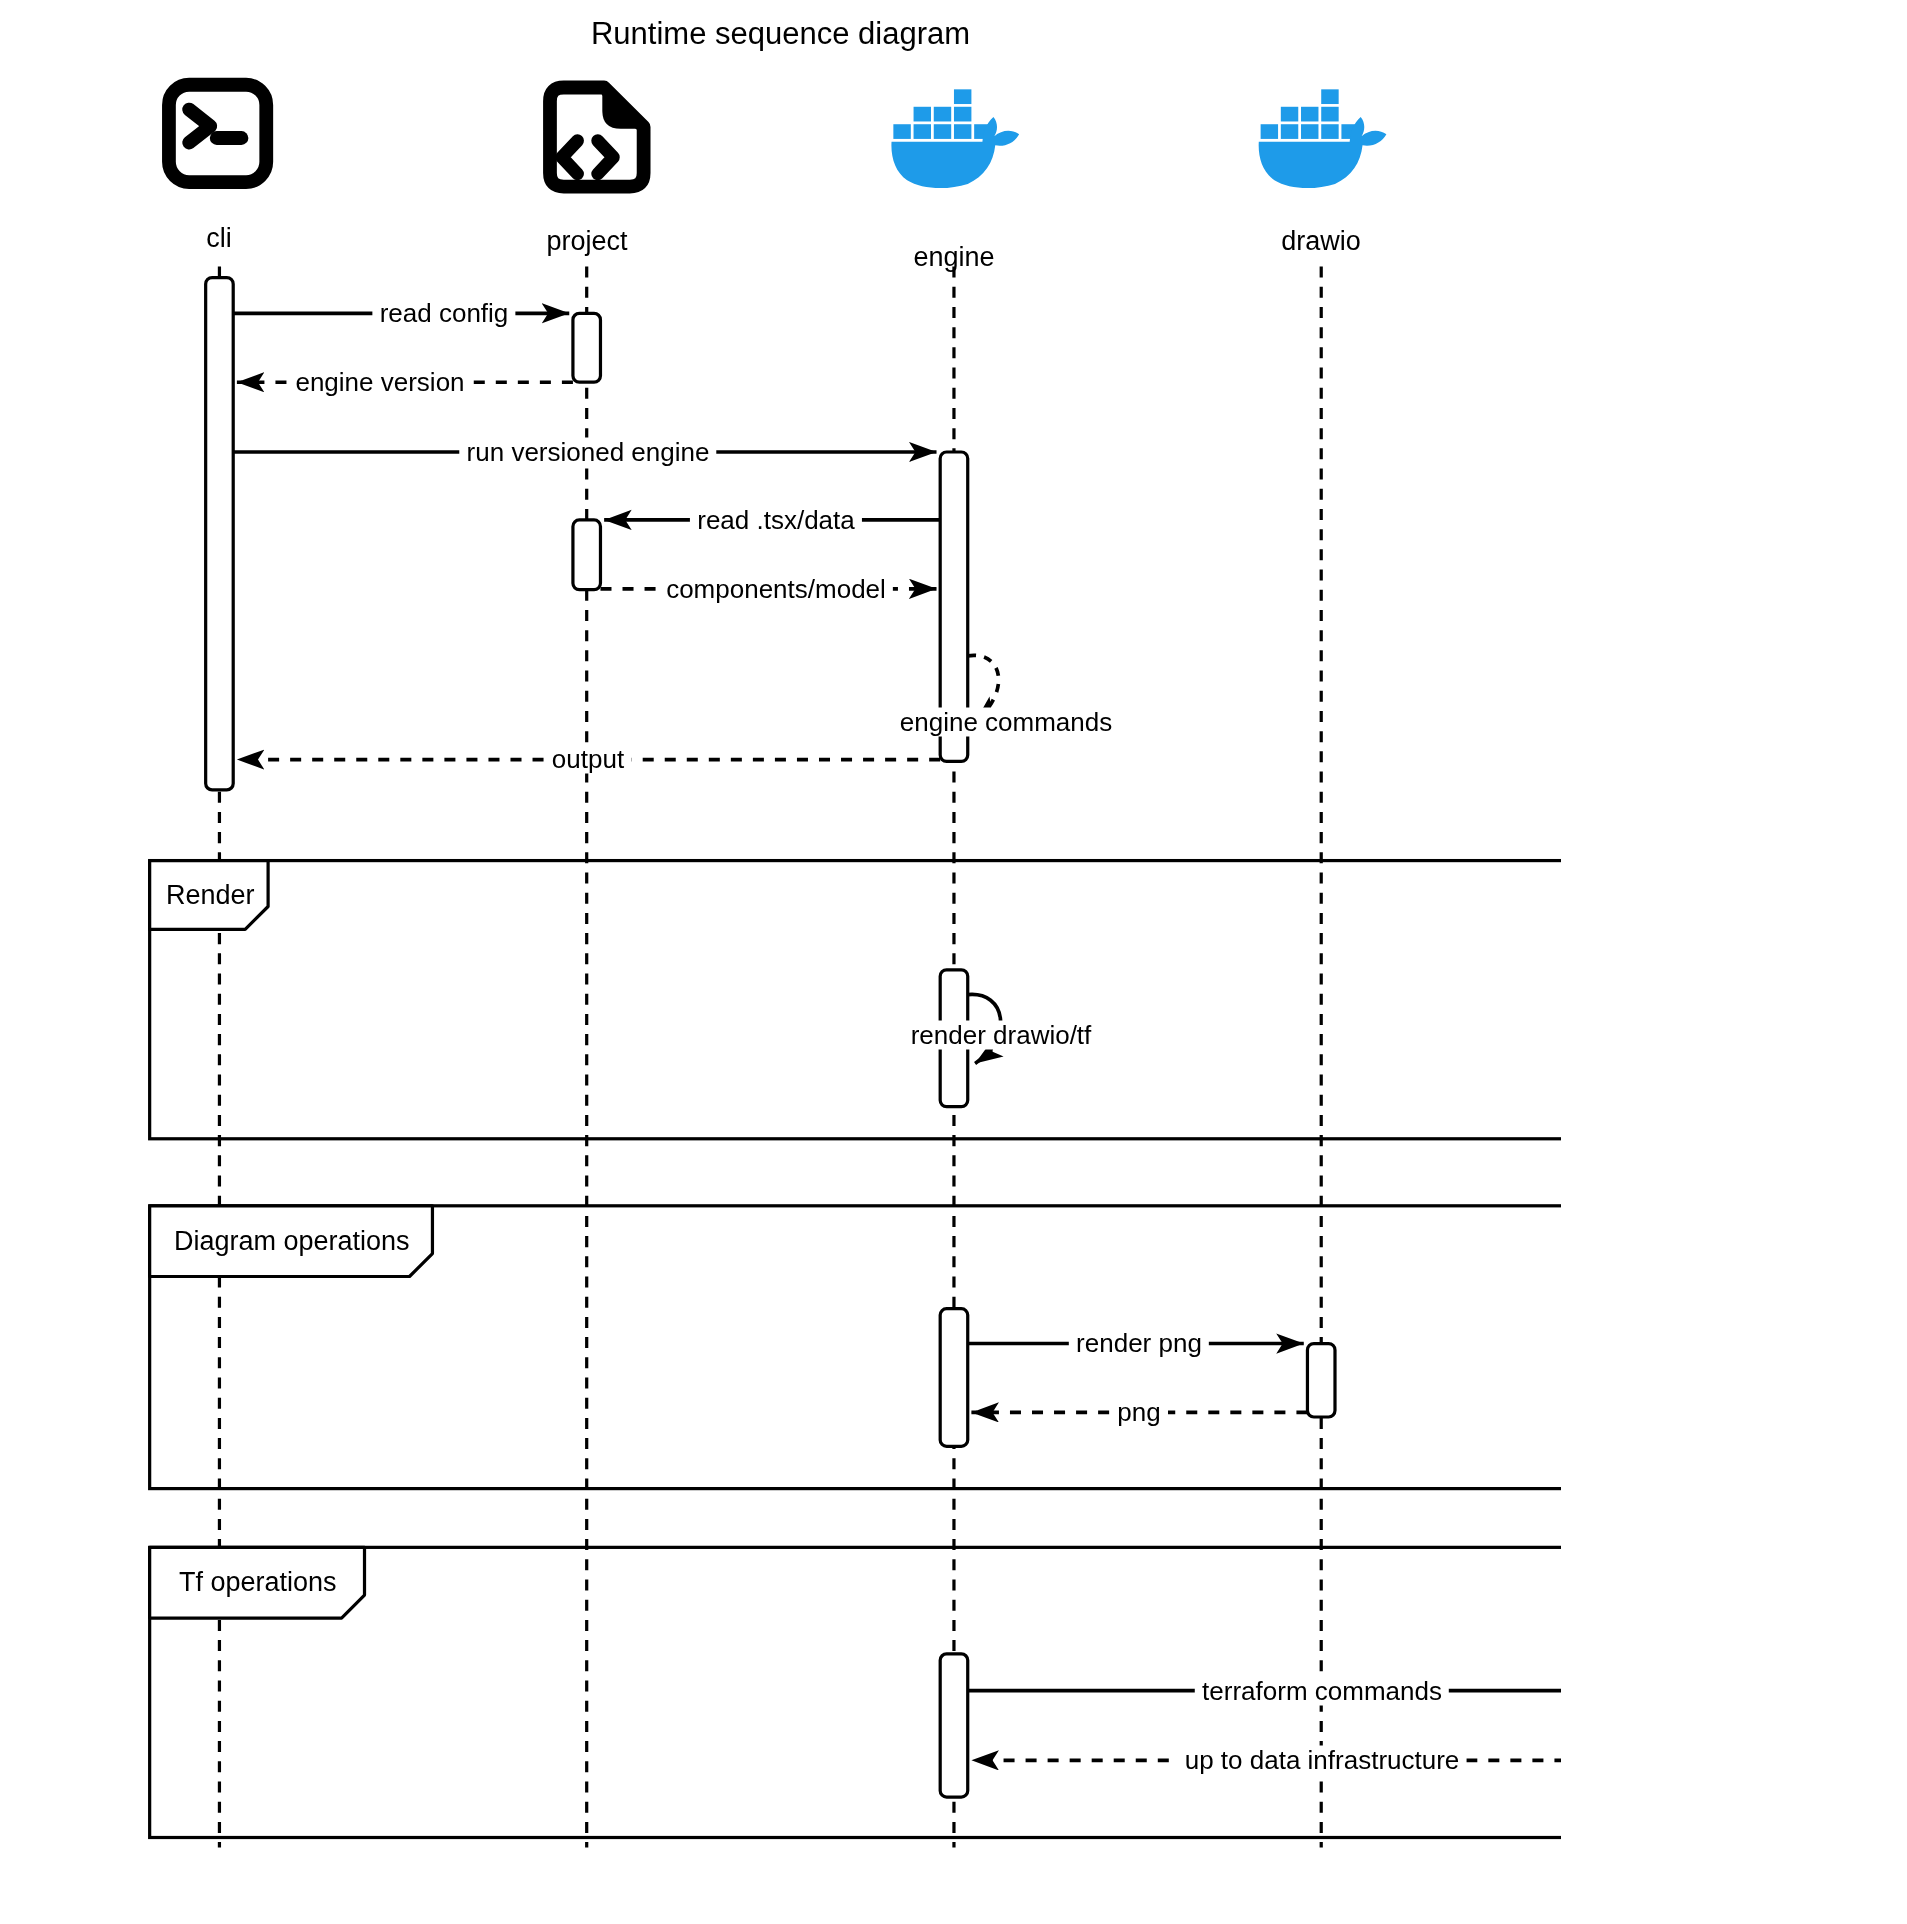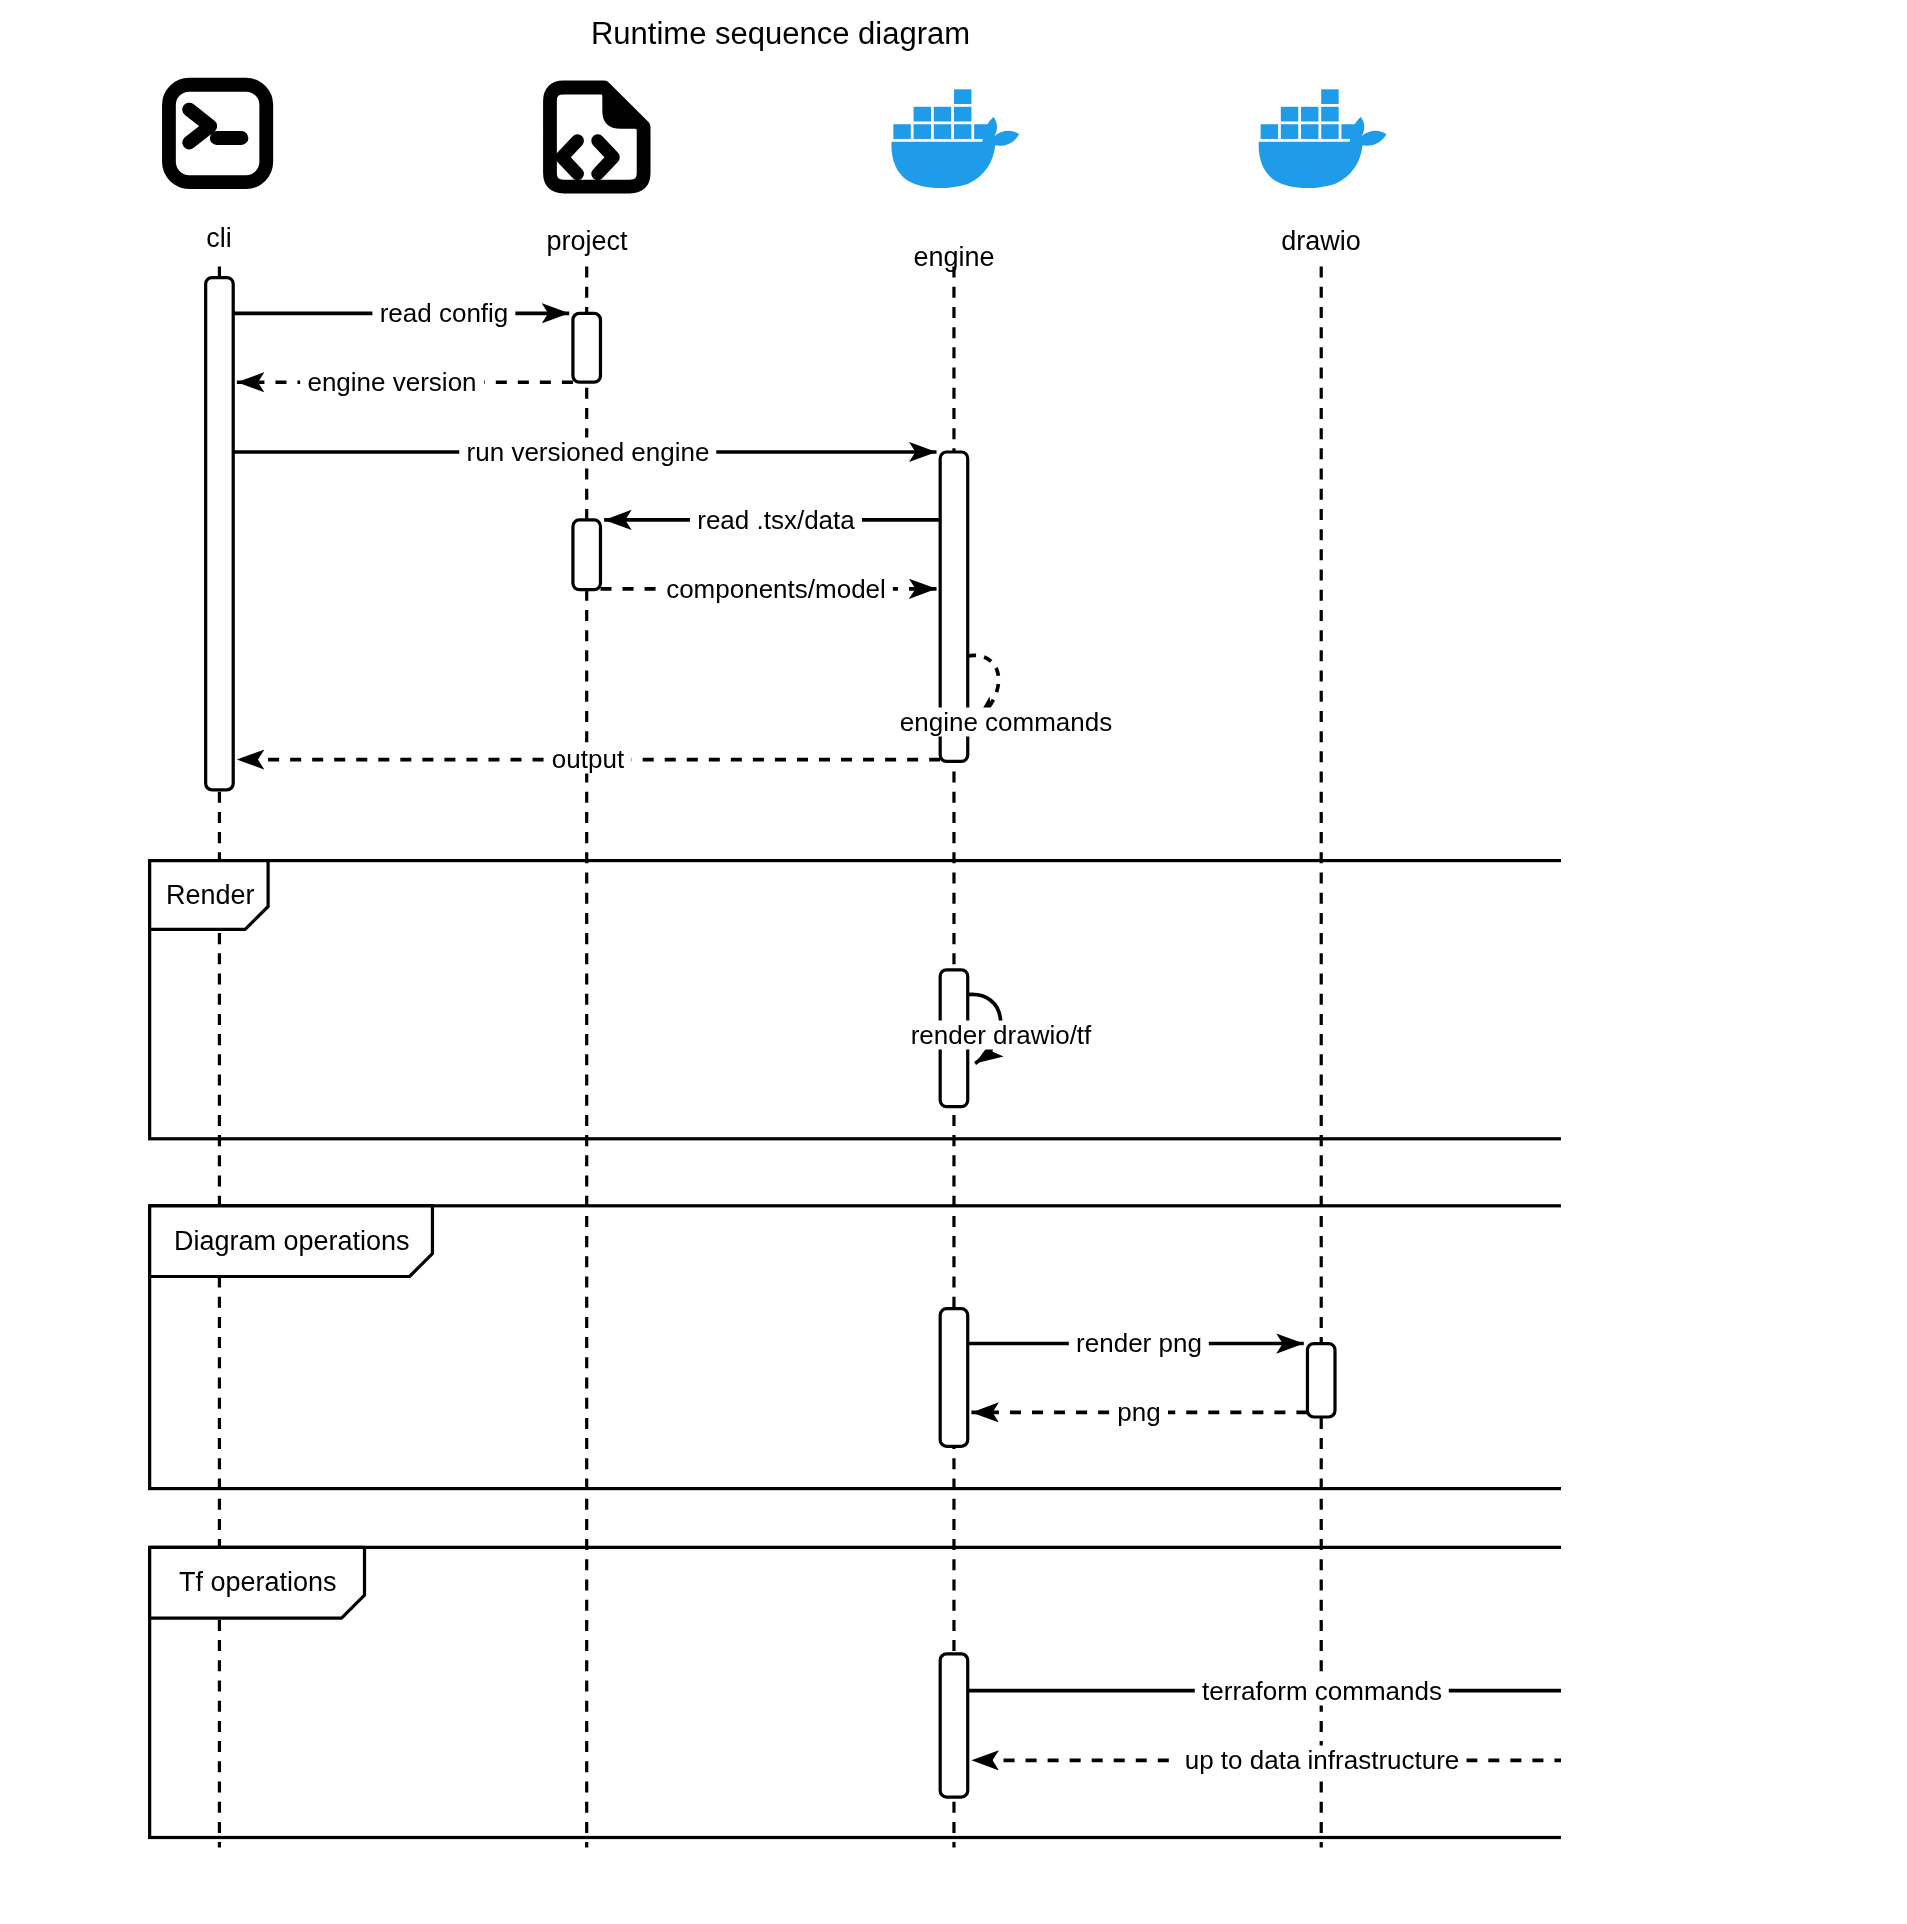--- a/index.html
+++ b/index.html
@@ -138,21 +138,21 @@
 
   <div class="page-title">Runtime sequence diagram</div>
 
   <div class="actor-label" style="left:219px;  top:238px;">cli</div>
   <div class="actor-label" style="left:587px;  top:241px;">project</div>
   <div class="actor-label" style="left:954px; top:241px;margin-top:16px;">engine</div>
   <div class="actor-label" style="left:1321px; top:241px;">drawio</div>
   <div class="actor-label" style="left:1690px; top:241px;">tf</div>
 
   <div class="msg-label" style="left:404px;  top:313px;margin-left:40px;">read config</div>
-  <div class="msg-label" style="left:392px;  top:382px;">engine version</div>
+  <div class="msg-label" style="left:380px;  top:382px;">engine version</div>
   <div class="msg-label" style="left:588px;  top:452px;">run versioned engine</div>
   <div class="msg-label" style="left:776px;  top:520px;">read .tsx/data</div>
   <div class="msg-label" style="left:776px;  top:589px;">components/model</div>
   <div class="msg-label" style="left:1006px; top:722px;">engine commands</div>
   <div class="msg-label" style="left:588px;  top:759px;">output</div>
   <div class="msg-label" style="left:1001px; top:1035px;">render drawio/tf</div>
   <div class="msg-label" style="left:1139px; top:1343px;">render png</div>
   <div class="msg-label" style="left:1139px; top:1412px;">png</div>
   <div class="msg-label" style="left:1322px; top:1691px;">terraform commands</div>
   <div class="msg-label" style="left:1322px; top:1760px;">up to data infrastructure</div>

